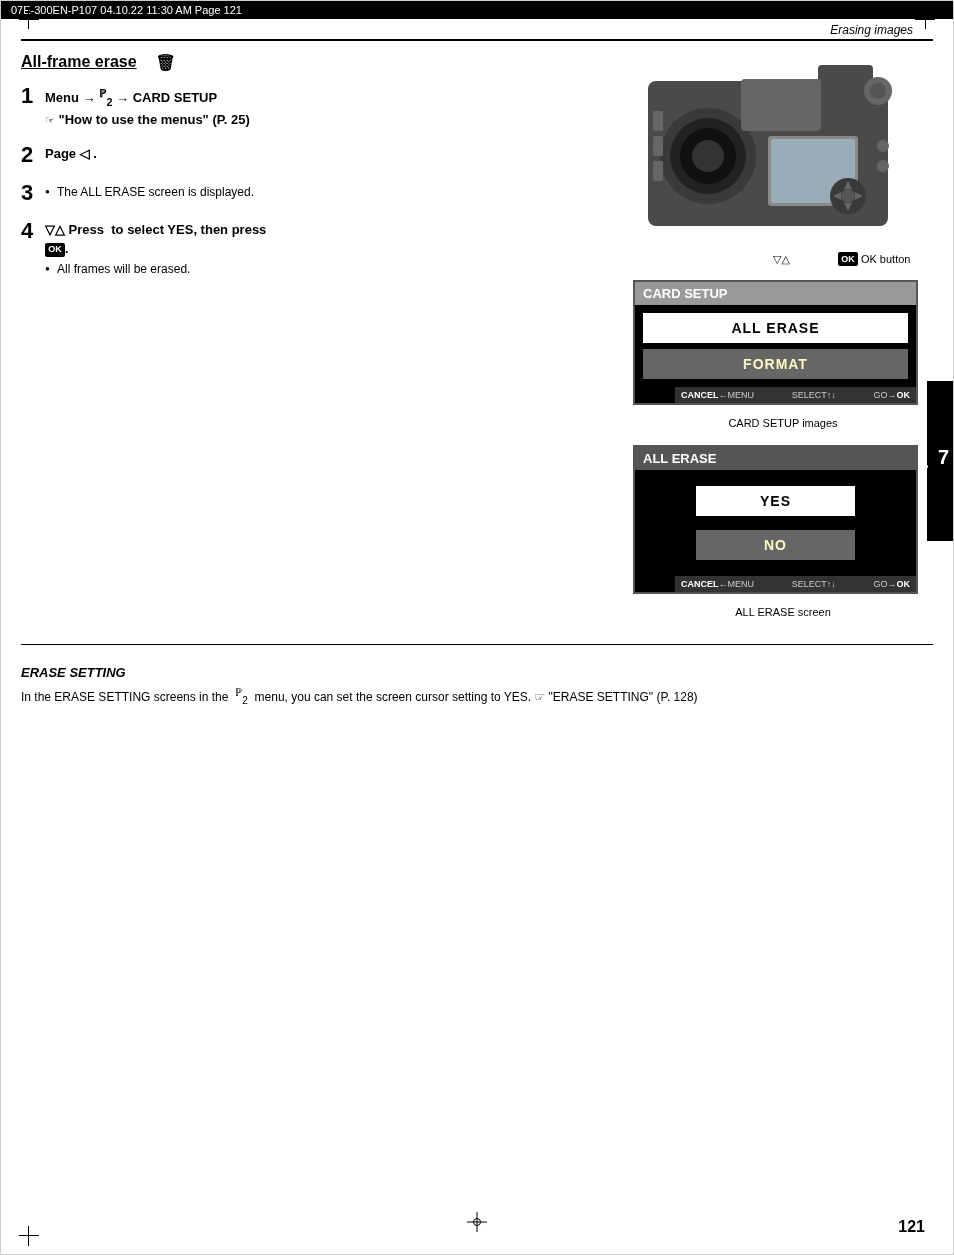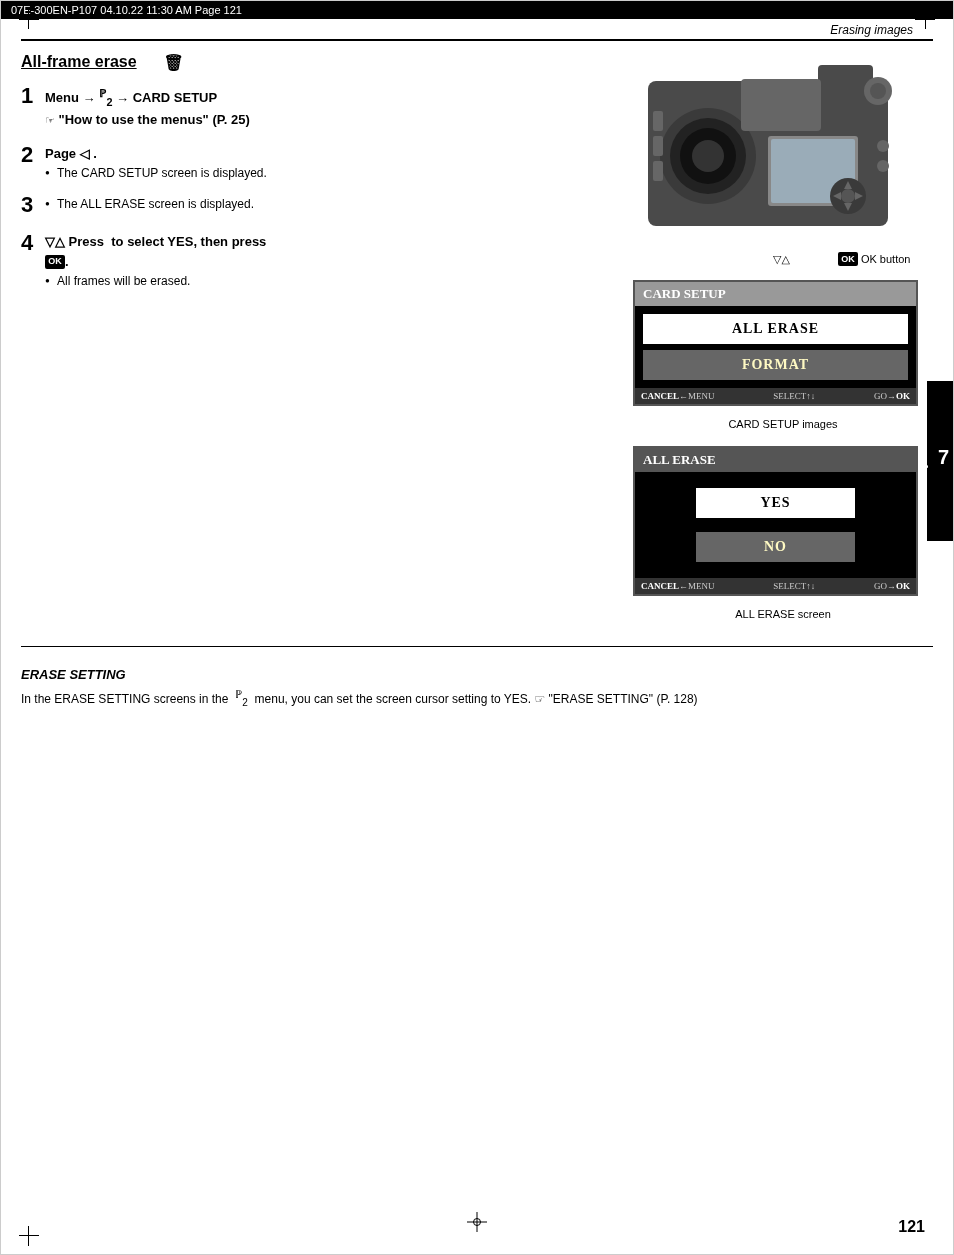--- a/index.html
+++ b/index.html
@@ -65,21 +65,21 @@
       gap: 10px;
     }
 
     
     .section-heading {
       font-weight: bold;
       font-size: 15px;
       margin-bottom: 12px;
       display: flex;
       align-items: center;
-      gap: 26px;
+      gap: 18px;
     }
 
     
     .step {
       display: flex;
       margin-bottom: 14px;
       align-items: flex-start;
     }
     .step-number {
       font-size: 18px;
@@ -121,21 +121,21 @@
       height: 200px;
       position: relative;
       margin-bottom: 4px;
     }
 
     
     .screen-box {
       width: 285px;
       background: #000;
       border: 2px solid #555;
-      font-family: Liberation Serif, serif;
+      font-family: Liberation Sans, sans-serif;
     }
     .screen-header {
       background: #999;
       color: #fff;
       font-weight: bold;
       font-size: 13px;
       padding: 4px 8px;
     }
     .screen-body {
       padding: 8px;
@@ -159,20 +159,21 @@
       background: #666;
       color: #fef9c3;
     }
     .screen-footer {
       background: #333;
       color: #ccc;
       font-size: 9px;
       padding: 3px 6px;
       display: flex;
       justify-content: space-between;
+      margin-left: 40px;
     }
     .screen-footer span { color: #ccc; }
     .screen-footer b { color: #fff; }
 
     .screen-caption {
       text-align: center;
       font-size: 11px;
       margin-top: 2px;
       margin-bottom: 6px;
     }
@@ -295,23 +296,20 @@
           </div>
         </div>
       </div>
 
       <div class="step">
         <div class="step-number" style="font-size:22px;font-weight:bold;min-width:24px;">2</div>
         <div class="step-content">
           <div class="step-title">
             <b>Page ◁ .</b>
           </div>
-          <ul class="step-sub">
-            <li>The CARD SETUP screen is displayed.</li>
-          </ul>
         </div>
       </div>
 
       <div class="step">
         <div class="step-number" style="font-size:22px;font-weight:bold;min-width:24px;">3</div>
         <div class="step-content">
           <ul class="step-sub">
             <li>The ALL ERASE screen is displayed.</li>
           </ul>
         </div>

